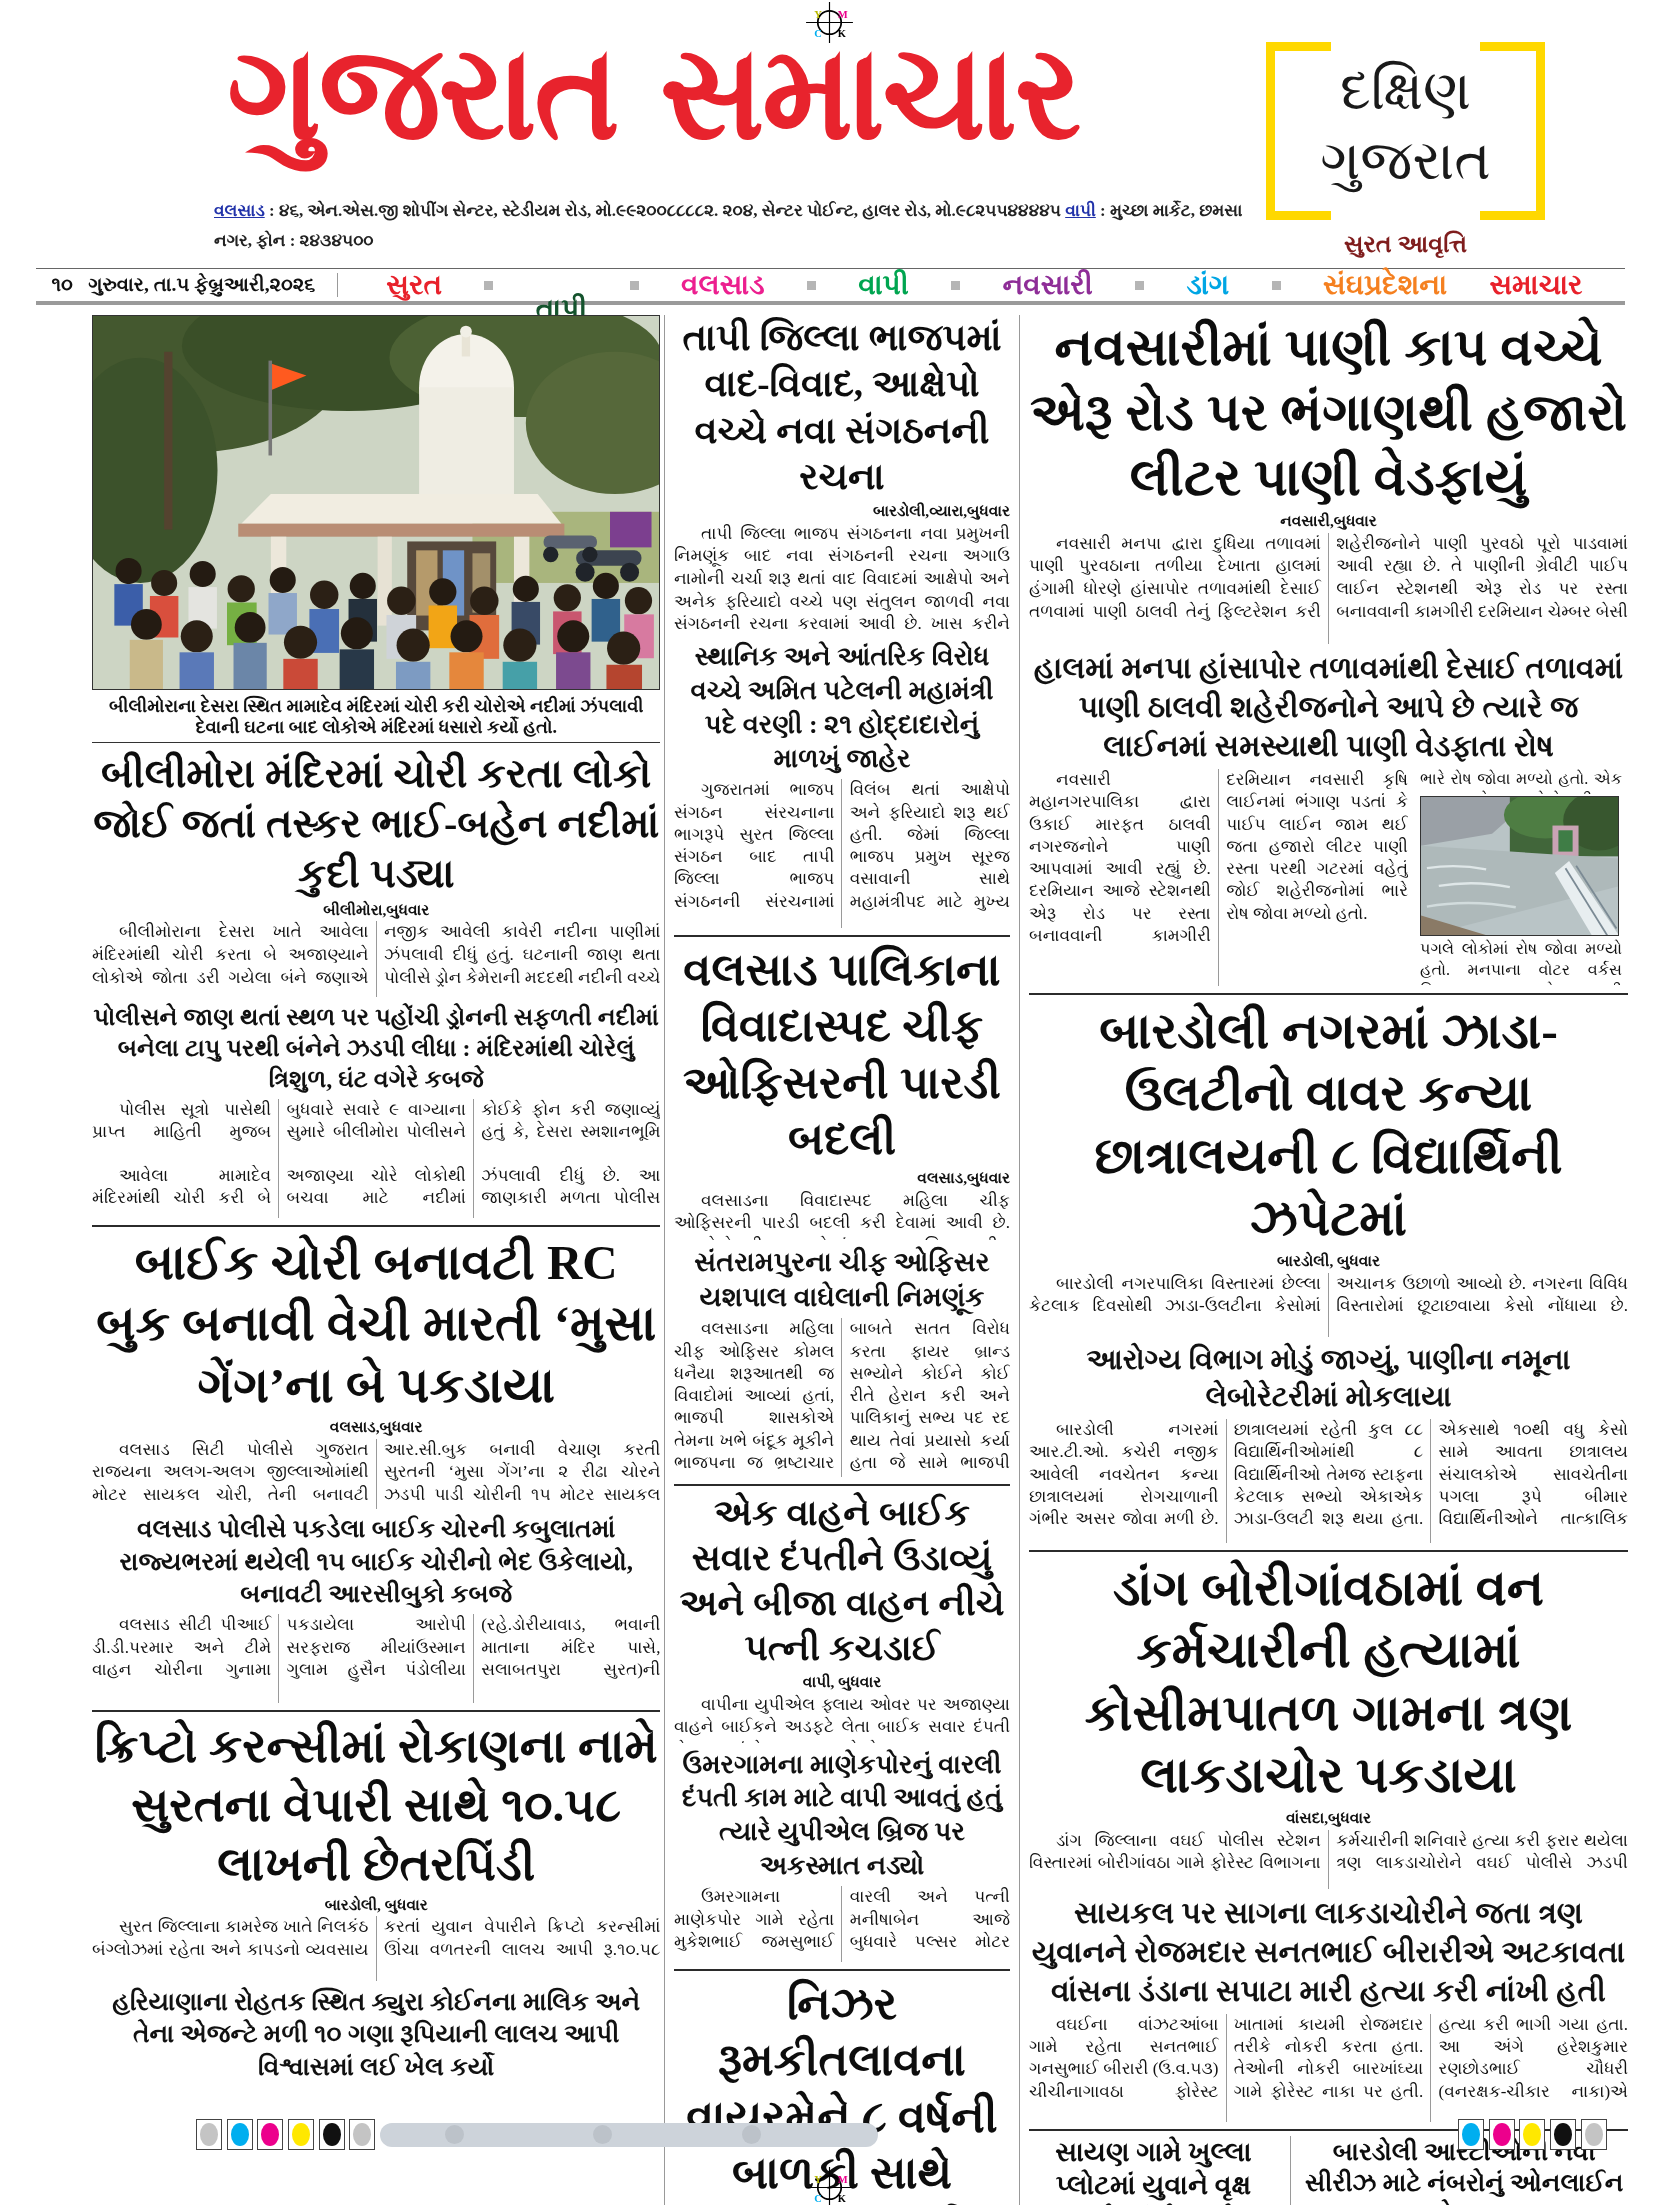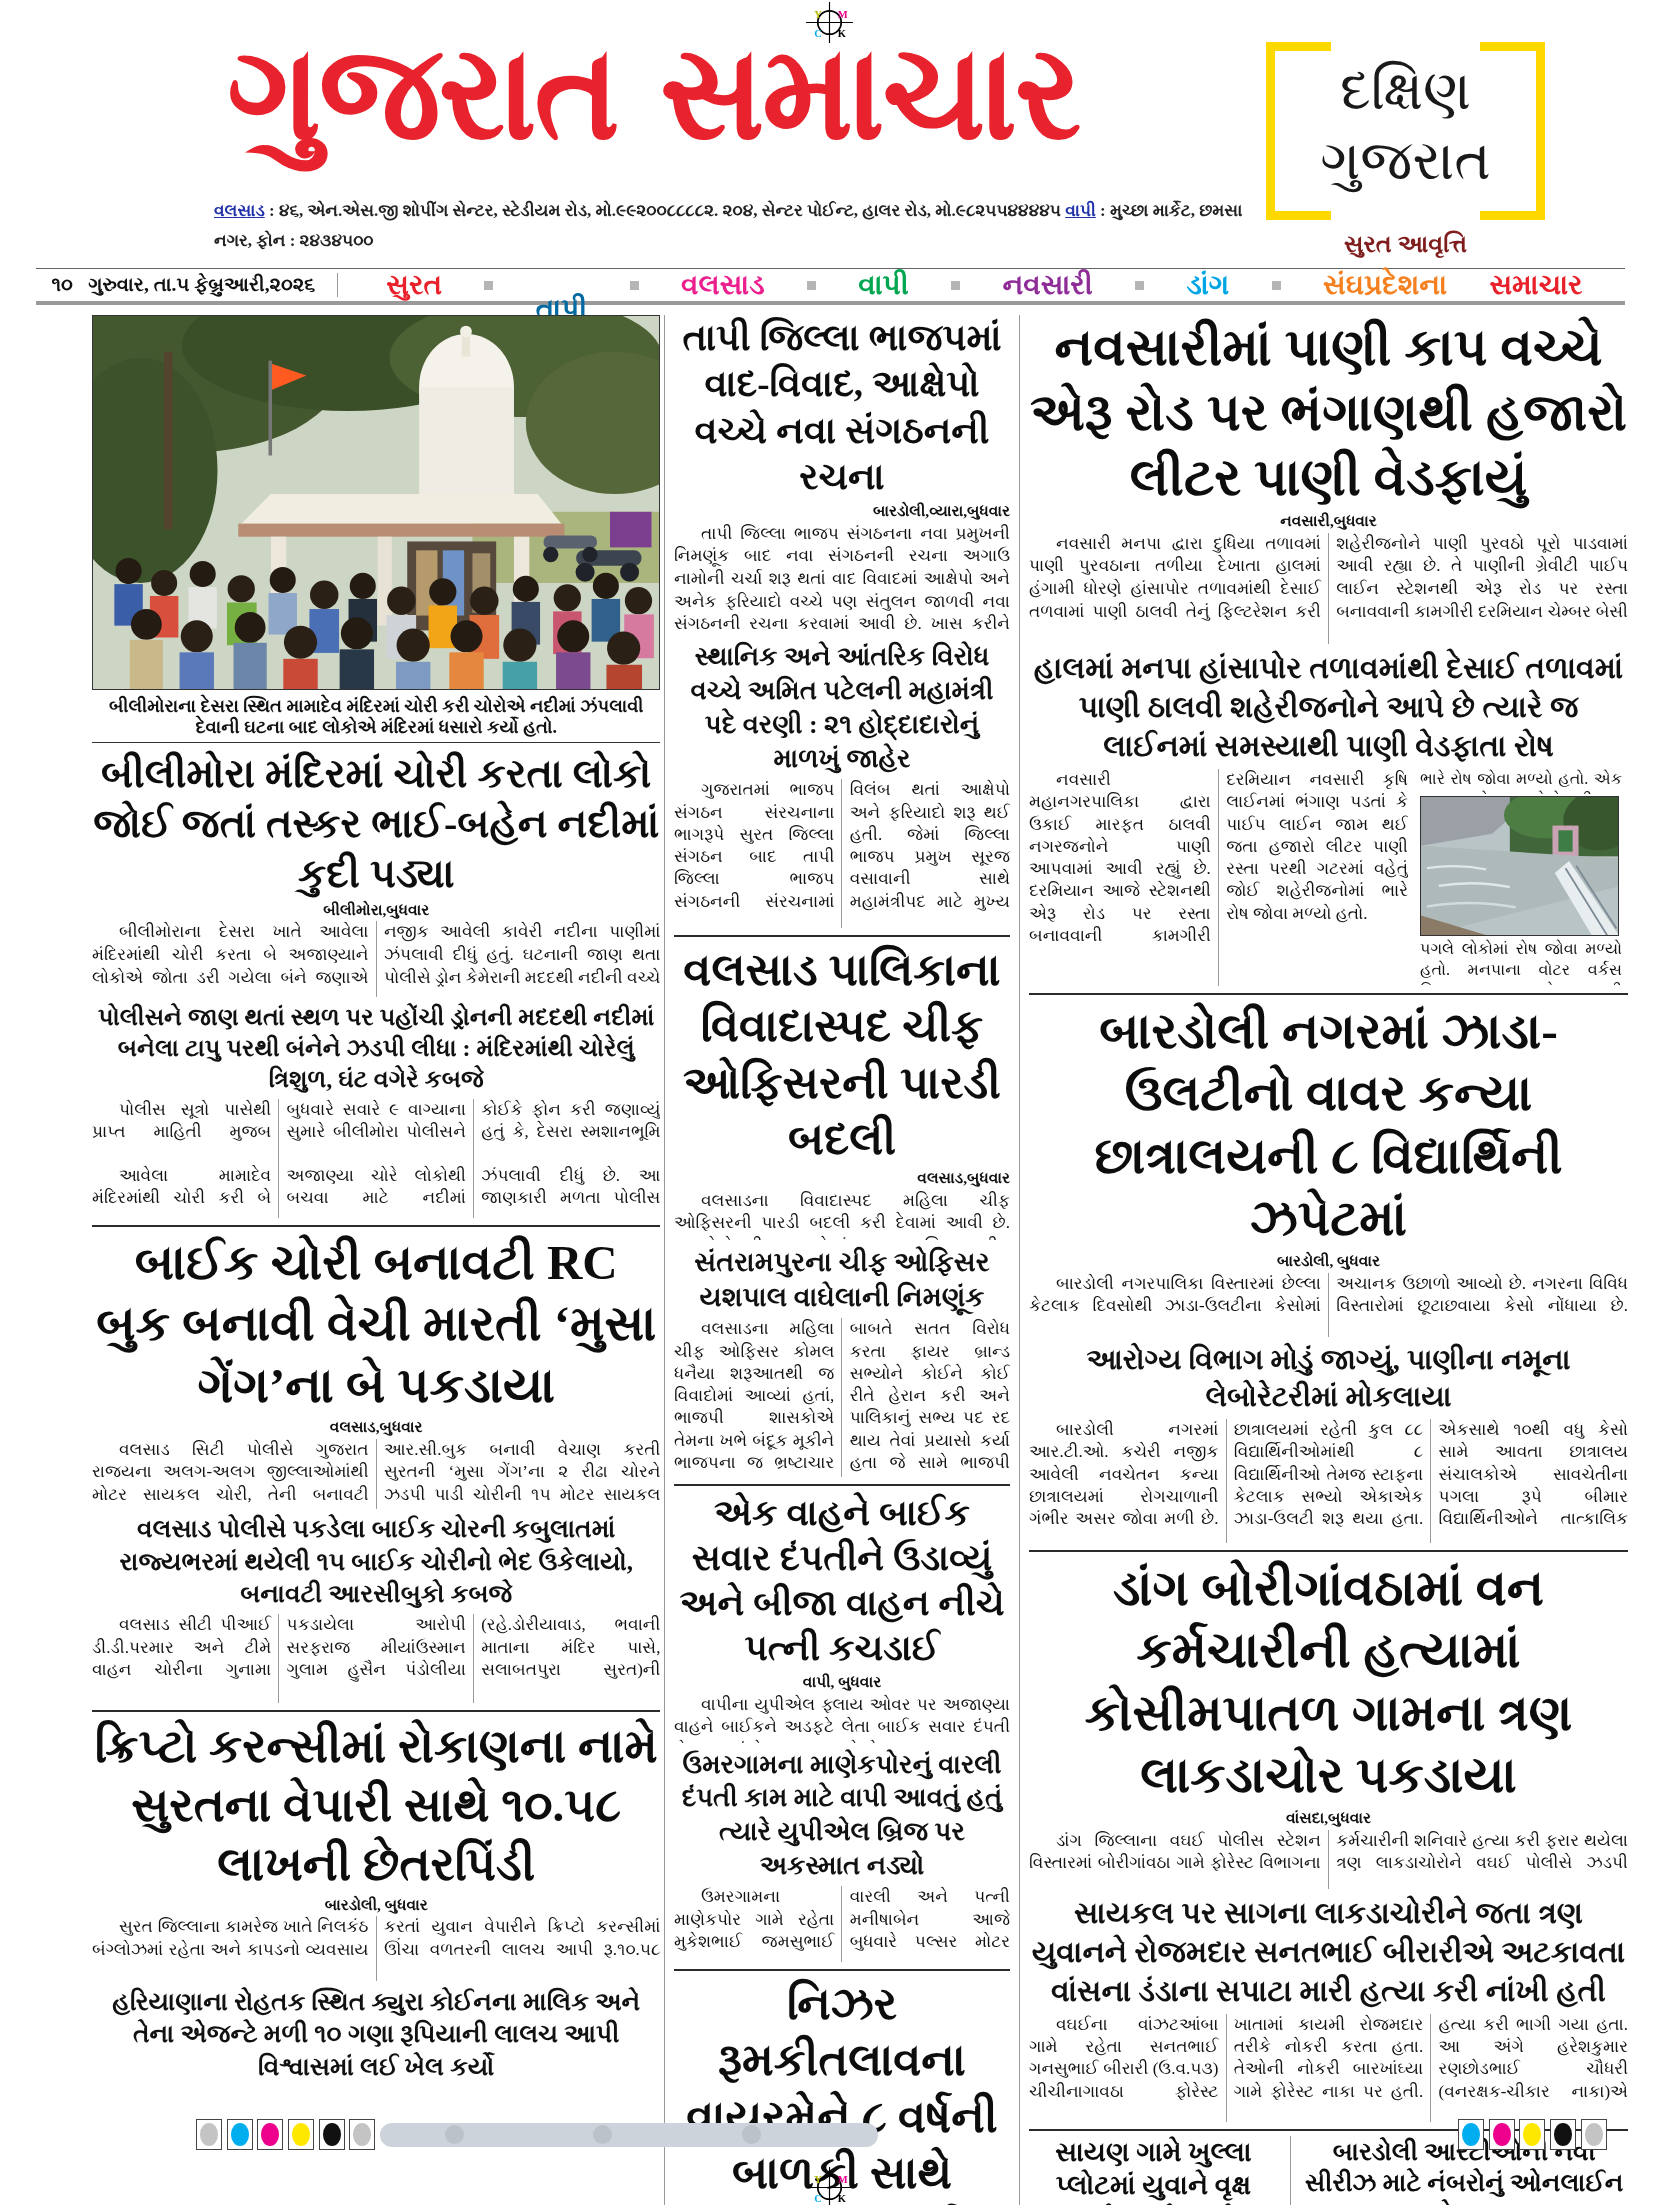--- a/index.html
+++ b/index.html
@@ -100,21 +100,21 @@
     </div>
   </div>
 
   <div class="navbar">
     <span class="nav-date">૧૦</span>
     <span class="nav-date" style="padding-left:0;">ગુરુવાર, તા.૫ ફેબ્રુઆરી,૨૦૨૬</span>
     <span class="nav-sep-line"></span>
     <div class="nav-items">
       <span style="color: rgb(232, 33, 43);">સુરત</span>
       <span class="nav-sq"></span>
-      <span style="color: #0369a1; margin-top: 48px;">તાપી</span>
+      <span style="color: #14532d; margin-top: 48px;">તાપી</span>
       <span class="nav-sq"></span>
       <span style="color: rgb(236, 31, 143);">વલસાડ</span>
       <span class="nav-sq"></span>
       <span style="color: rgb(0, 165, 80);">વાપી</span>
       <span class="nav-sq"></span>
       <span style="color: rgb(142, 45, 151);">નવસારી</span>
       <span class="nav-sq"></span>
       <span style="color: rgb(0, 166, 228);">ડાંગ</span>
       <span class="nav-sq"></span>
       <span style="color: rgb(245, 128, 32);">સંઘપ્રદેશના</span>
@@ -213,21 +213,21 @@
         </svg>
       </div>
       <div class="caption">બીલીમોરાના દેસરા સ્થિત મામાદેવ મંદિરમાં ચોરી કરી ચોરોએ નદીમાં ઝંપલાવી દેવાની ઘટના બાદ લોકોએ મંદિરમાં ધસારો કર્યો હતો.</div>
 
       <div>
         <div class="headline" style="font-size:40px;margin-top:6px;">બીલીમોરા મંદિરમાં ચોરી કરતા લોકો જોઈ જતાં તસ્કર ભાઈ-બહેન નદીમાં કુદી પડ્યા</div>
         <div class="dateline">બીલીમોરા,બુધવાર</div>
         <div class="lead c2" style="height:76px;">
             <p>બીલીમોરાના દેસરા ખાતે આવેલા મંદિરમાંથી ચોરી કરતા બે અજાણ્યાને લોકોએ જોતા ડરી ગયેલા બંને જણાએ નજીક આવેલી કાવેરી નદીના પાણીમાં ઝંપલાવી દીધું હતું. ઘટનાની જાણ થતા પોલીસે ડ્રોન કેમેરાની મદદથી નદીની વચ્ચે બનેલા ટાપુ પર સંતાયેલો યુવાન અને તેની નાની બહેનને ઝડપી પાડ્યા હતા. તેમની પાસેથી ચોરી કરેલ ત્રિશુળ, ઘંટ વગેરે કબજે કર્યું હતું. બે ચોરે નદીના ધસમસતા પાણીમાં ઝંપલાવી દીધાની વાતથી લોકોના ટોળા એકત્રિત થયા હતા.</p>
           </div>
-        <div class="subhead" style="font-size:24px;">પોલીસને જાણ થતાં સ્થળ પર પહોંચી ડ્રોનની મદદથી નદીમાં બનેલા ટાપુ પરથી બંનેને ઝડપી લીધા : મંદિરમાંથી ચોરેલું ત્રિશુળ, ઘંટ વગેરે કબજે</div>
+        <div class="subhead" style="font-size:24px;">પોલીસને જાણ થતાં સ્થળ પર પહોંચી ડ્રોનની સફળતી નદીમાં બનેલા ટાપુ પરથી બંનેને ઝડપી લીધા : મંદિરમાંથી ચોરેલું ત્રિશુળ, ઘંટ વગેરે કબજે</div>
         <div class="bodytext c3" style="height:66px;">
             <p>પોલીસ સૂત્રો પાસેથી પ્રાપ્ત માહિતી મુજબ બુધવારે સવારે ૯ વાગ્યાના સુમારે બીલીમોરા પોલીસને કોઈકે ફોન કરી જણાવ્યું હતું કે, દેસરા સ્મશાનભૂમિ નજીક કાવેરી નદી કિનારે ટાપુ ઉપર સંતાયા હોઈ શકે છે. જેથી પોલીસે ડ્રોન કેમેરાની મદદથી ટાપુનું નિરીક્ષણ કર્યું હતું. જેમાં એક કોતરમાં બે જણા સંતાયા હોવાનું દેખાતા ગામ લોકોની મદદથી સ્ટેન્ડ સાથેનું ત્રિશુળ, પિત્તળનો ઘંટ વગેરે કબજે કરી બંનેને પોલીસ મથકે લાવી પૂછપરછ હાથ ધરી હતી. જેમાં પકડાયેલા અનિલ અબુભાઈ વસાવા (ઉ.વ.૨૫, રહે. સોનગઢ, જિ.તાપી) છે. તેની સાથે પકડાયેલી તરુણી તેની નાની બેન છે.</p>
           </div>
         <div class="bodytext c3" style="height:53px;">
             <p>આવેલા મામાદેવ મંદિરમાંથી ચોરી કરી બે અજાણ્યા ચોરે લોકોથી બચવા માટે નદીમાં ઝંપલાવી દીધું છે. આ જાણકારી મળતા પોલીસ ઘટનાસ્થળે ધસી ગઈ હતી. લોકોના એકત્રિત થયેલા ટોળાએ કહ્યું હતું કે, ચોર સામા કિનારે જવા માટે નદી માર્ગે પ્રયત્ન કર્યો છે. પરંતુ સામા કિનારે પહોંચ્યા નથી. આથી તે પાણીમાં લાપતા બન્યા હોય અથવા નદીની વચ્ચે બનેલા પોલીસ જવાનોએ નદીમાં કૂદકો મારી પાણીમાં તરીને ટાપુ પર પહોંચ્યા હતા. ટાપુ ફરતે પોલીસે બંદોબસ્ત ગોઠવી દીધો હતો. જેથી ચોરો ભાગી નહીં શકે. ટાપુ પર જઈને પોલીસે કોતરમાં સંતાયેલો યુવાન અને તેની સાથે એક તરુણીને ઝડપી પાડી બોટ દ્વારા બંનેને બહાર લાવ્યા હતા. બંને પાસેથી મંદિરમાંથી ચોરી કરેલ લોખંડના જણા બીલીમોરા મજૂરી કામે આવ્યા હતા અને જે. જે. મહેતા સ્કૂલ સામે ઓવરબ્રિજ નીચે રાતવાસો કરતા હતા. તેમને મંદિરમાં ચોરી કરતા લોકોએ જોઈ લેતા ડરી જઈ કાવેરી નદીમાં ઝંપલાવી દીધું હતું અને અંદર ટાપુમાં જઈને સંતાઈ ગયા હતા. ચોરી કરેલી વસ્તુની બહુ કિંમત નથી. પરંતુ શ્રદ્ધાળુઓની લાગણીને ધ્યાને લઈ પોલીસે આટલી કવાયત કરી હતી. બીલીમોરા પોલીસે ગુનો નોંધી પી.આઈ. જયદીપસિંહ ચાવડા વધુ તપાસ કરી રહ્યા છે.</p>
           </div>
       </div>
 
       <div class="art-rule"></div>
 

